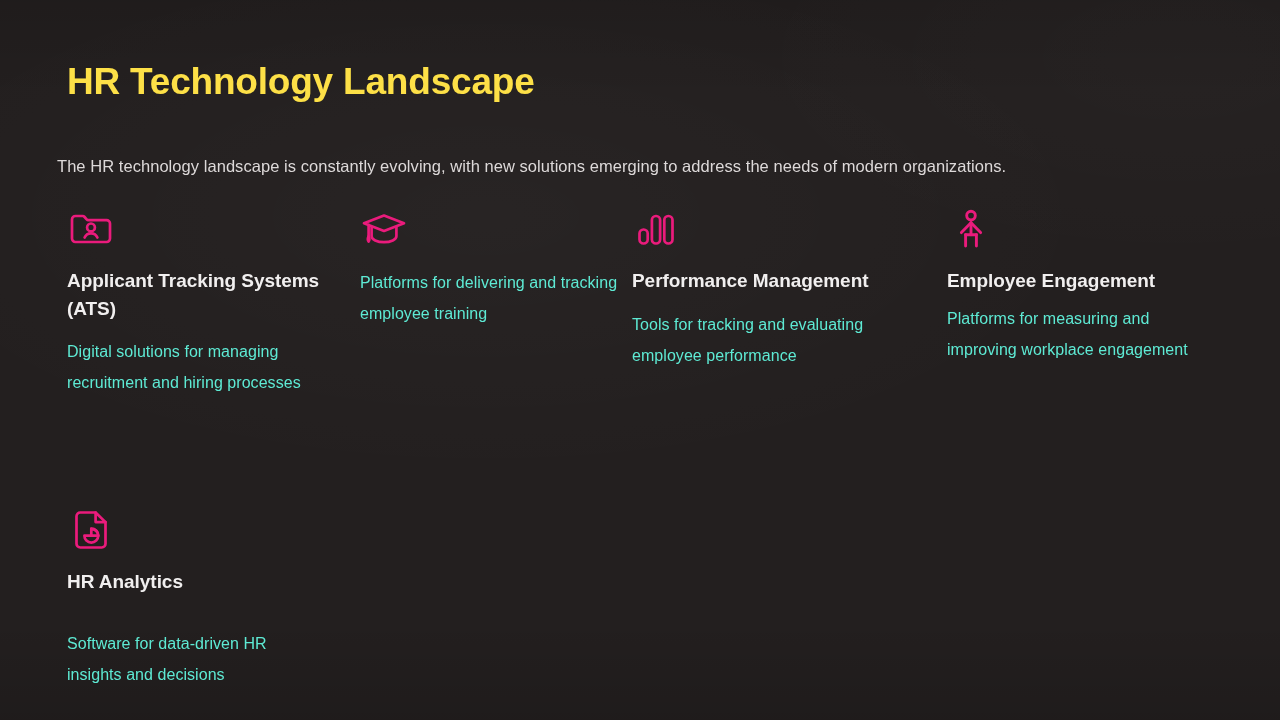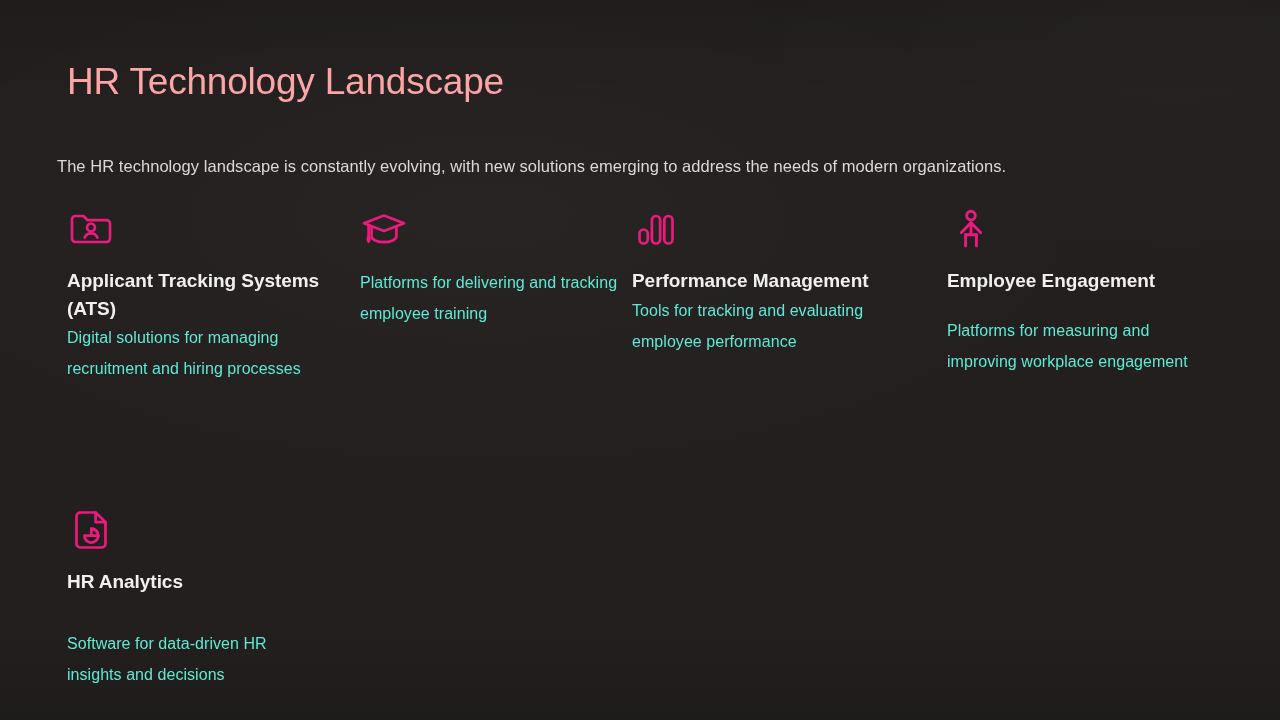--- a/index.html
+++ b/index.html
@@ -23,23 +23,23 @@
       linear-gradient(180deg, rgba(0,0,0,0.10) 0%, rgba(0,0,0,0) 14%, rgba(0,0,0,0) 86%, rgba(0,0,0,0.12) 100%);
     pointer-events:none;
   }
 
   .slide{ position:absolute; inset:0; }
 
   .page-title{
     position:absolute;
     left:67px; top:60px;
     font-size:37px;
-    font-weight:400;
+    font-weight:700;
     letter-spacing:-0.2px;
-    color:#fca5a5;
+    color:#fde047;
     line-height:1.18;
     white-space:nowrap;
   }
 
   .page-subtitle{
     position:absolute;
     left:57px; top:157px;
     font-size:16.5px;
     font-weight:400;
     color:#ddd9d9;
@@ -64,32 +64,33 @@
     margin-bottom:14px;
   }
   .card-icon svg{ display:block; width:48px; height:48px; }
 
   .card-title{
     font-size:19px;
     font-weight:700;
     color:#f1efef;
     line-height:1.45;
     letter-spacing:-0.05px;
+    margin-bottom:14px;
   }
 
   .card-desc{
     font-size:16px;
     font-weight:400;
     color:#5eead4;
     line-height:1.95;
     letter-spacing:0.05px;
   }
 
   
-  .card.c4 .card-title{ margin-bottom:20px; }
+  .card.c4 .card-title{ margin-bottom:8px; }
   .card.c5 .card-title{ margin-bottom:17px; }
   .card.c5 .card-desc{ width:250px;margin-top:32px; }
 </style>
 </head>
 <body>
 
 <div class="slide">
 
   <div class="bg-vignette"></div>
 

